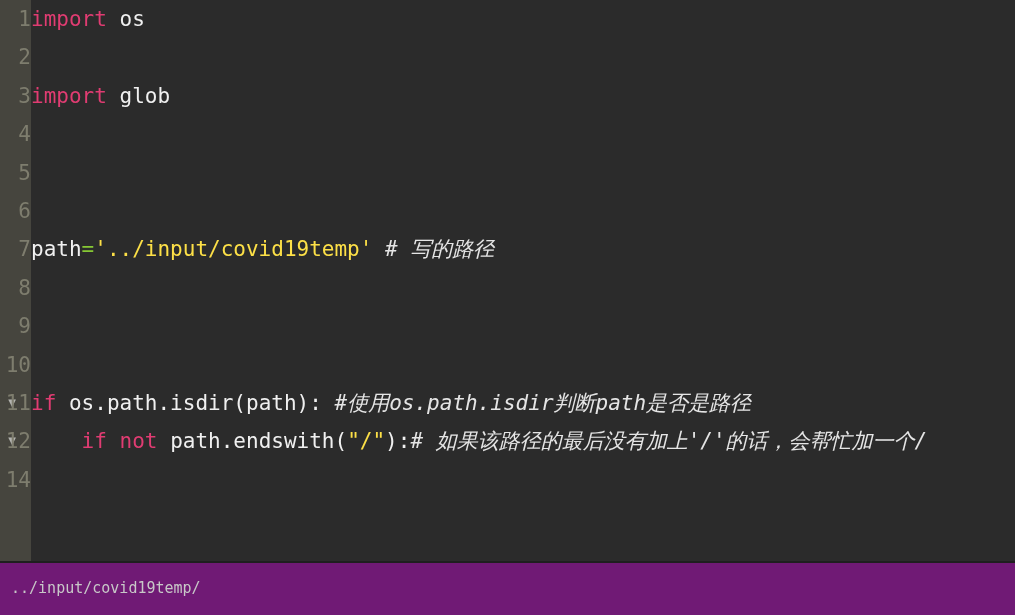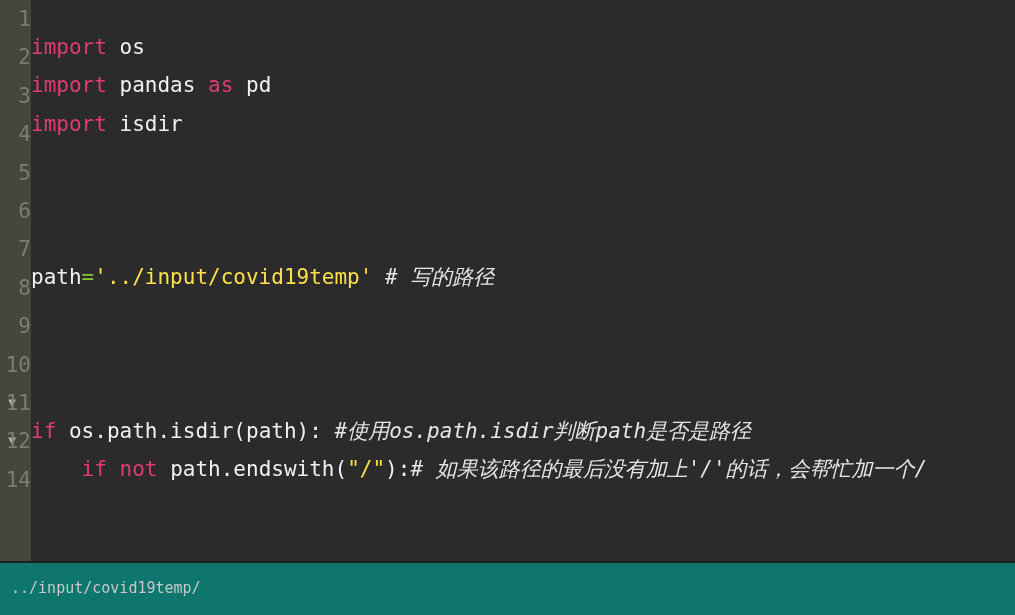--- a/index.html
+++ b/index.html
@@ -87,21 +87,20 @@
   .code {
     position: absolute;
     left: 31px;
     top: 0;
     height: 38.4px;
     line-height: 38.4px;
     font-size: 21px;
     font-family: "DejaVu Sans Mono", monospace;
     color: #e8e8e8;
     white-space: pre;
-    margin-top: 28px;
   }
 
   
   .t-kw   { color: #e03c72; }
   .t-id   { color: #f0f0f0; }
   .t-str  { color: #fde047; }
   .t-op   { color: #86c834; }
   .t-fn   { color: #86c834; }
   .t-com  { color: #e5e5e5; font-style: italic; }
   .t-pun  { color: #f0f0f0; }
@@ -116,21 +115,21 @@
     background: #1f1f1f;
   }
 
   
   .output {
     position: absolute;
     left: 0;
     top: 563px;
     width: 1015px;
     height: 52px;
-    background: #0f766e;
+    background: #701a75;
   }
 
   .output-text {
     position: absolute;
     left: 11px;
     top: 16px;
     font-size: 15px;
     font-family: "DejaVu Sans Mono", monospace;
     color: #c8c8c8;
     white-space: pre;
@@ -138,22 +137,22 @@
 </style>
 </head>
 <body>
 
 <div id="app">
 
   <div class="editor">
     <div class="gutter-bg"></div>
     <div class="code-lines" id="code-lines">
         <div class="line"><span class="fold empty"></span><span class="lineno">1</span><span class="code"><span class="t-kw">import</span><span class="t-id"> </span><span class="t-id">os</span></span></div>
-        <div class="line"><span class="fold empty"></span><span class="lineno">2</span><span class="code"><span class="t-kw">import</span><span class="t-id"> </span><span class="t-id">pandas</span><span class="t-id"> </span><span class="t-kw">as</span><span class="t-id"> </span><span class="t-id">pd</span></span></div>
-        <div class="line"><span class="fold empty"></span><span class="lineno">3</span><span class="code"><span class="t-kw">import</span><span class="t-id"> </span><span class="t-id">isdir</span></span></div>
+        <div class="line"><span class="fold empty"></span><span class="lineno">2</span></div>
+        <div class="line"><span class="fold empty"></span><span class="lineno">3</span><span class="code"><span class="t-kw">import</span><span class="t-id"> </span><span class="t-id">glob</span></span></div>
         <div class="line"><span class="fold empty"></span><span class="lineno">4</span></div>
         <div class="line"><span class="fold empty"></span><span class="lineno">5</span></div>
         <div class="line"><span class="fold empty"></span><span class="lineno">6</span><span class="code"></span></div>
         <div class="line"><span class="fold empty"></span><span class="lineno">7</span><span class="code"><span class="t-id">path</span><span class="t-op">=</span><span class="t-str">'../input/covid19temp'</span><span class="t-id"> </span><span class="t-com"># 写的路径</span></span></div>
         <div class="line"><span class="fold empty"></span><span class="lineno">8</span></div>
         <div class="line"><span class="fold empty"></span><span class="lineno">9</span><span class="code"></span></div>
         <div class="line"><span class="fold empty"></span><span class="lineno">10</span></div>
         <div class="line"><span class="fold">▼</span><span class="lineno">11</span><span class="code"><span class="t-kw">if</span><span class="t-id"> </span><span class="t-id">os.path.isdir</span><span class="t-pun">(</span><span class="t-id">path</span><span class="t-pun">)</span><span class="t-pun">:</span><span class="t-id"> </span><span class="t-com">#使用os.path.isdir判断path是否是路径</span></span></div>
         <div class="line"><span class="fold">▼</span><span class="lineno">12</span><span class="code"><span class="t-id">    </span><span class="t-kw">if</span><span class="t-id"> </span><span class="t-kw">not</span><span class="t-id"> </span><span class="t-id">path.endswith</span><span class="t-pun">(</span><span class="t-str">"/"</span><span class="t-pun">)</span><span class="t-pun">:</span><span class="t-com"># 如果该路径的最后没有加上'/'的话，会帮忙加一个/</span></span></div>
         <div class="line"><span class="fold empty"></span><span class="lineno">14</span></div>

